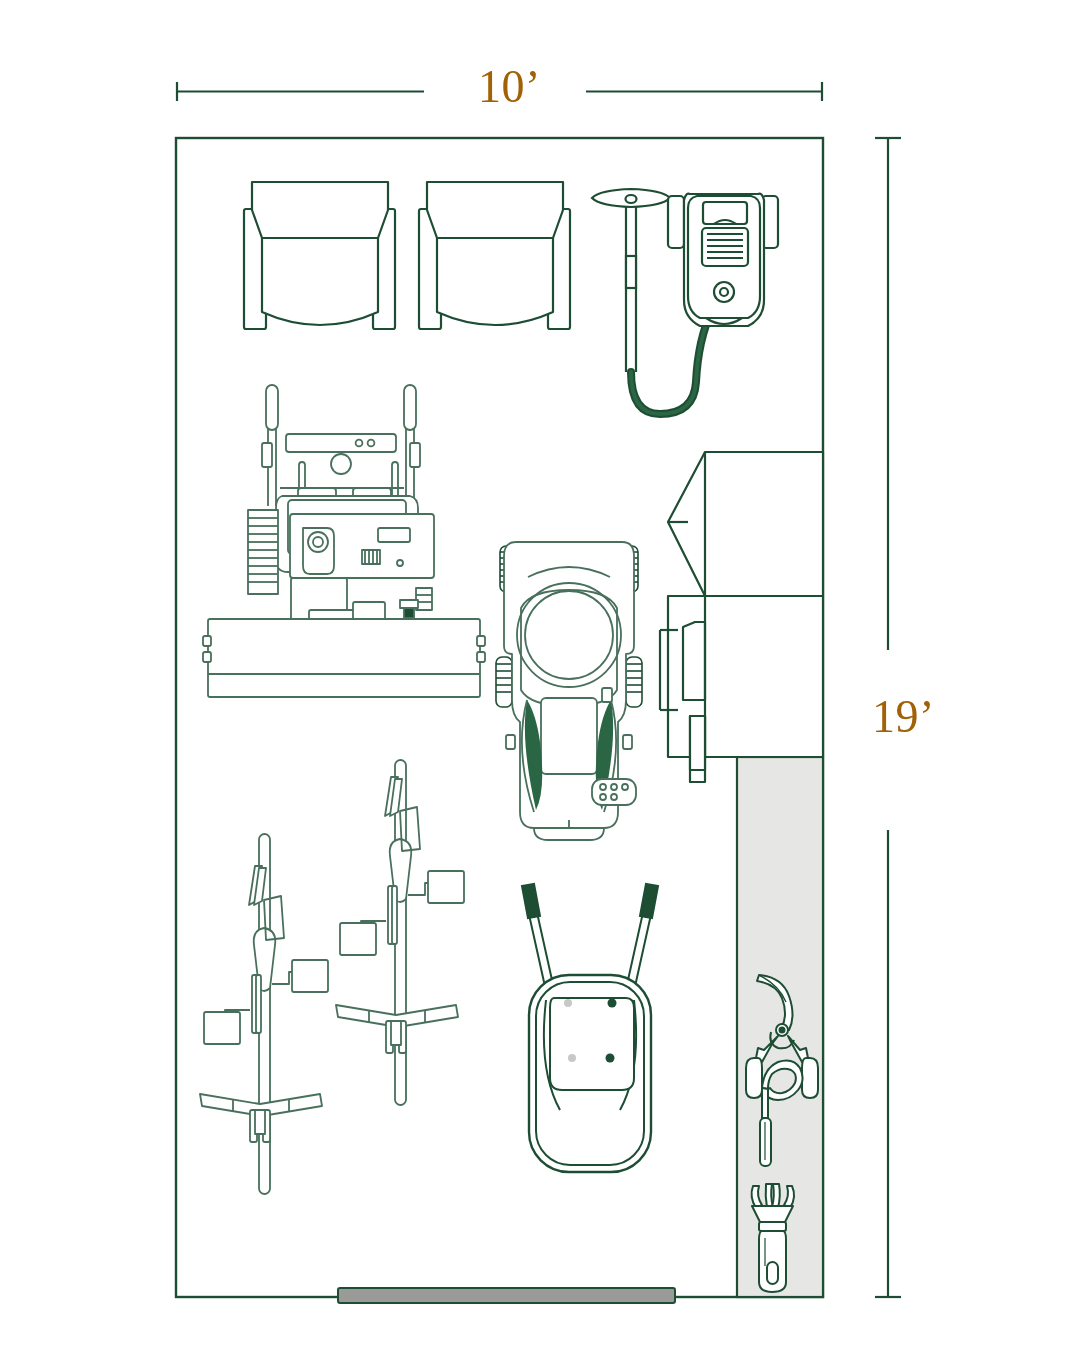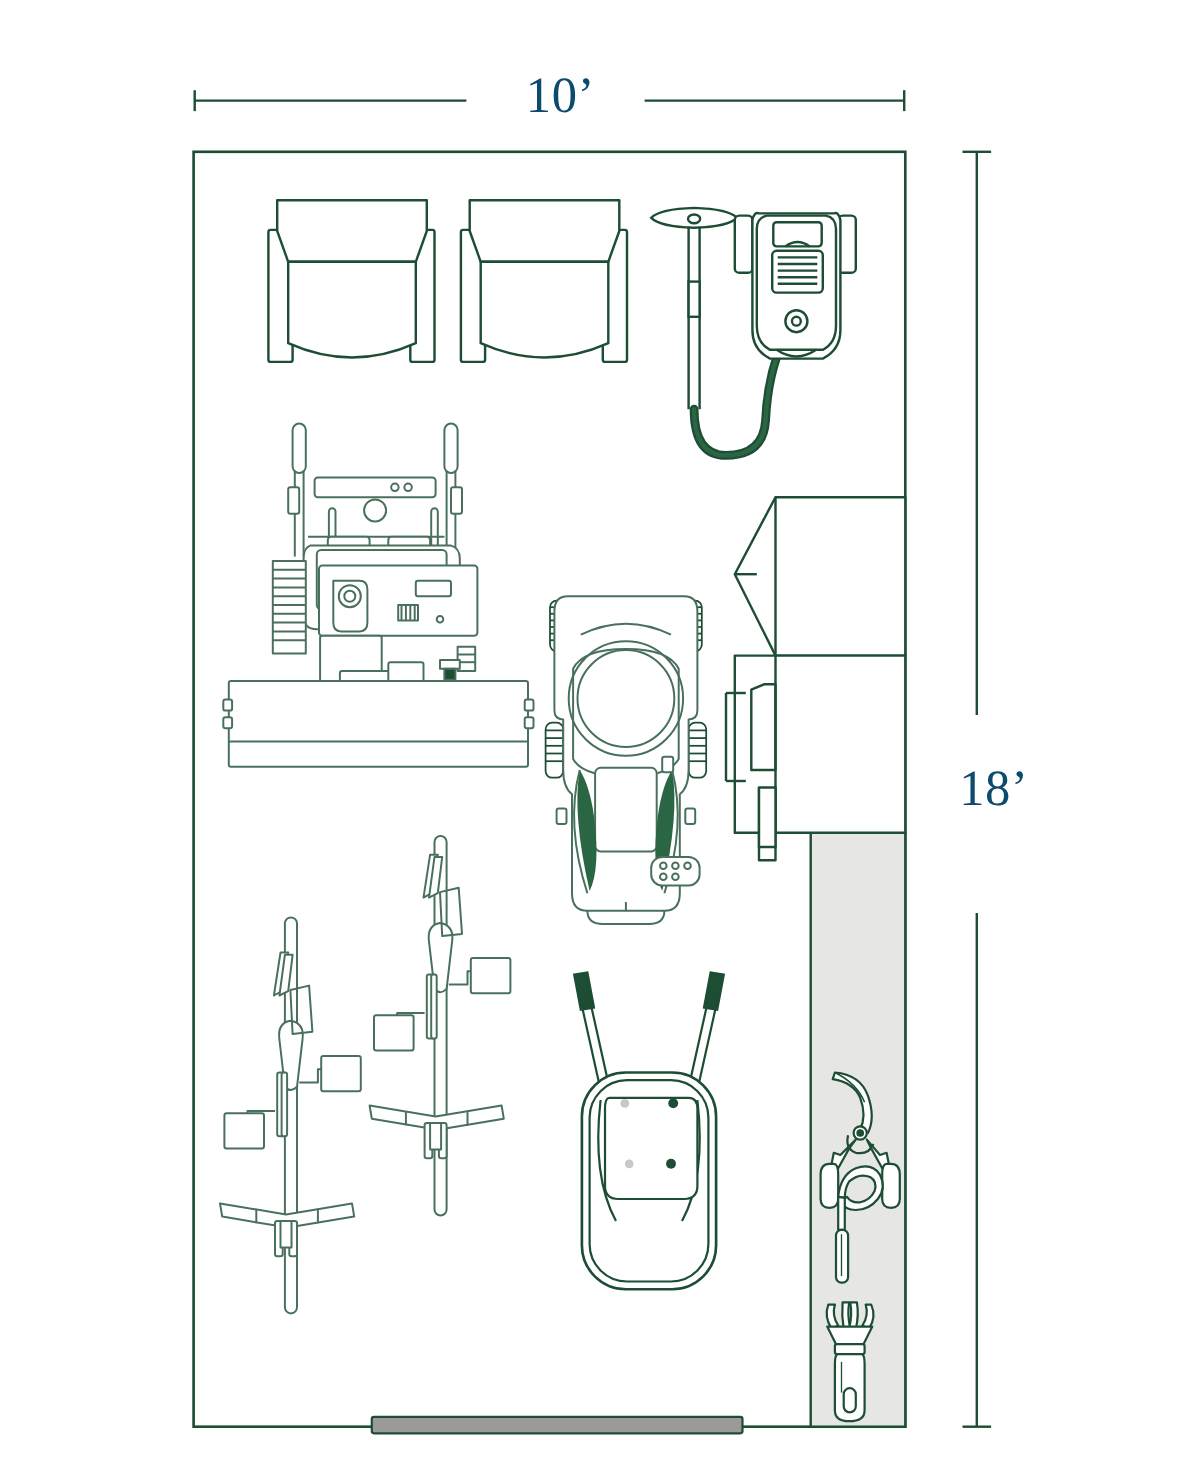--- a/index.html
+++ b/index.html
@@ -19,21 +19,21 @@
   }
   #plan-svg {
     position: absolute;
     left: 0;
     top: 0;
     width: 1080px;
     height: 1349px;
   }
   .dim-label {
     position: absolute;
-    color: #0c4a6e;
+    color: #a16207;
     font-family: "Liberation Serif", serif;
     font-weight: 400;
     white-space: nowrap;
     user-select: none;
   }
   #dim-label-width {
     left: 478px;
     top: 60px;
     font-size: 46px;
     letter-spacing: 0.5px;
@@ -429,15 +429,15 @@
       <path d="M762 1231 Q759 1231 759 1240 L759 1282 Q759 1292 772 1292
                Q786 1292 786 1282 L786 1240 Q786 1231 783 1231 Z"></path>
       <line x1="765" y1="1238" x2="765" y2="1266" stroke-width="1.2"></line>
       <rect x="767" y="1262" width="11" height="22" rx="5.5"></rect>
     </g>
 
   </svg>
 
   <div class="dim-label" id="dim-label-width">10’</div>
 
-  <div class="dim-label" id="dim-label-height">18’</div>
+  <div class="dim-label" id="dim-label-height">19’</div>
 
 </div>
 
 </body></html>

